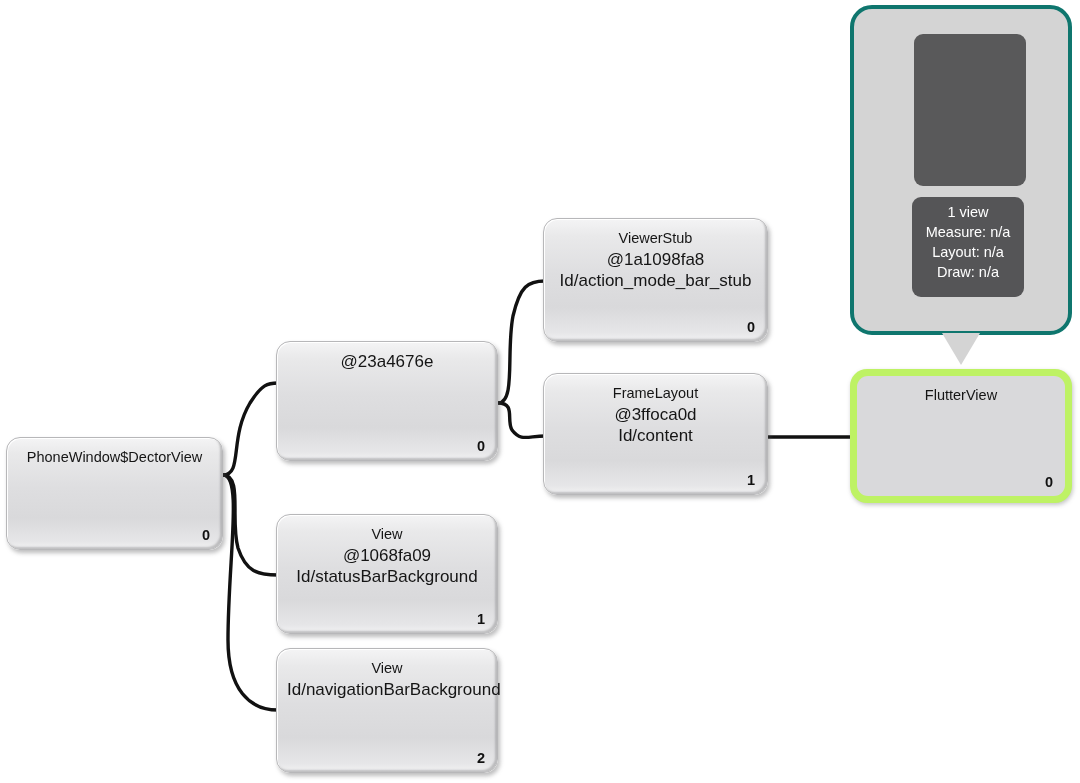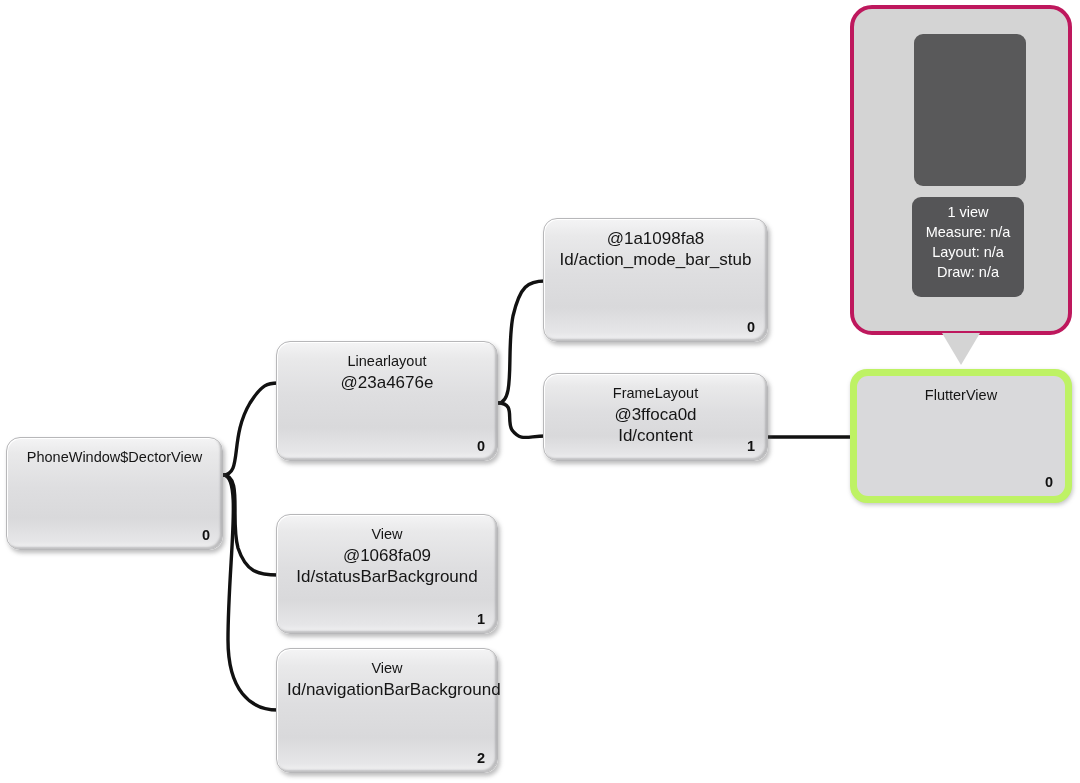--- a/index.html
+++ b/index.html
@@ -94,21 +94,21 @@
     box-sizing: border-box;
     text-align: center;
   }
 
   
   #preview-panel {
     position: absolute;
     z-index: 3;
     box-sizing: border-box;
     background: #d4d4d4;
-    border: 4px solid #be185d;
+    border: 4px solid #0f766e;
     border-radius: 22px;
   }
   #preview-thumb {
     position: absolute;
     background: #59595a;
     border-radius: 9px;
   }
   #preview-stats {
     position: absolute;
     background: #555557;
@@ -157,30 +157,30 @@
     </div>
   </div>
   <div id="preview-pointer" style="left: 942px; top: 333px;"></div>
 
   <div id="nodes">
       <div class="node" style="left: 6px; top: 437px; width: 217px; height: 113px;">
         <div class="node-title">PhoneWindow$DectorView</div>
         <div class="node-count">0</div>
       </div>
       <div class="node" style="left: 276px; top: 341px; width: 222px; height: 120px;">
-        <div class="node-title">Linearlayout</div>
         <div class="node-line">@23a4676e</div>
         <div class="node-count">0</div>
       </div>
       <div class="node" style="left: 543px; top: 218px; width: 225px; height: 124px;">
+        <div class="node-title">ViewerStub</div>
         <div class="node-line">@1a1098fa8</div>
         <div class="node-line">Id/action_mode_bar_stub</div>
         <div class="node-count">0</div>
       </div>
-      <div class="node" style="left: 543px; top: 373px; width: 225px; height: 88px;">
+      <div class="node" style="left: 543px; top: 373px; width: 225px; height: 122px;">
         <div class="node-title">FrameLayout</div>
         <div class="node-line">@3ffoca0d</div>
         <div class="node-line">Id/content</div>
         <div class="node-count">1</div>
       </div>
       <div class="node selected" style="left: 850px; top: 369px; width: 222px; height: 134px;">
         <div class="inner">
           <div class="node-title">FlutterView</div>
           <div class="node-count">0</div>
         </div>

